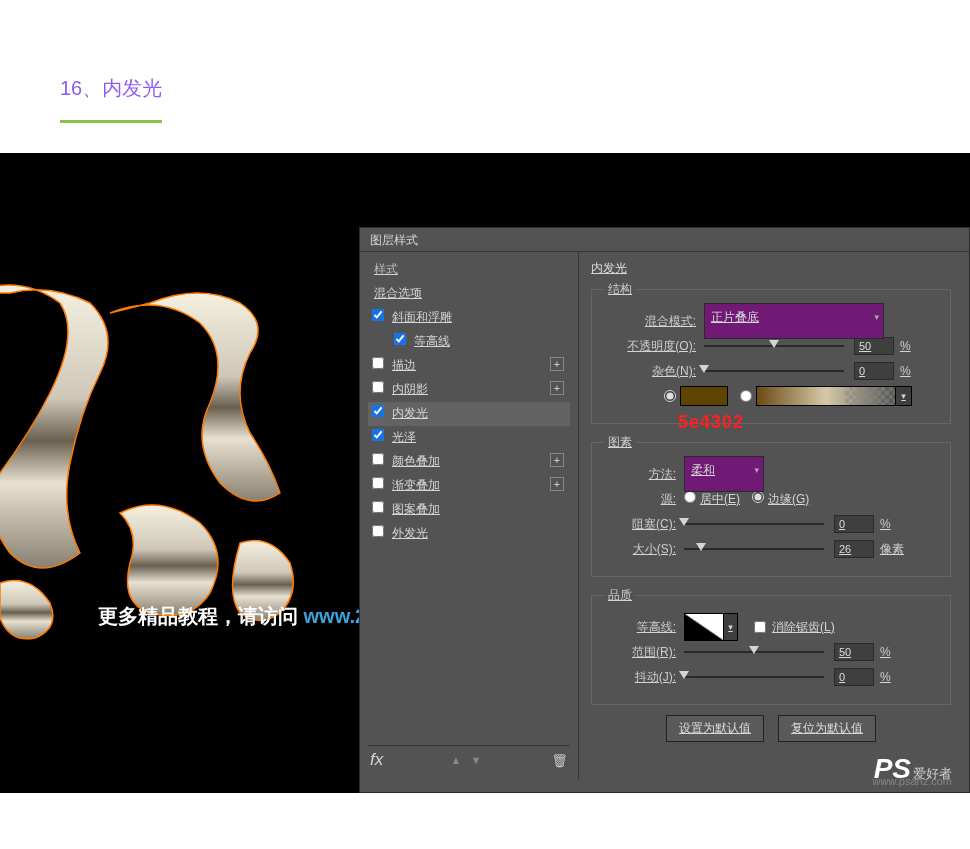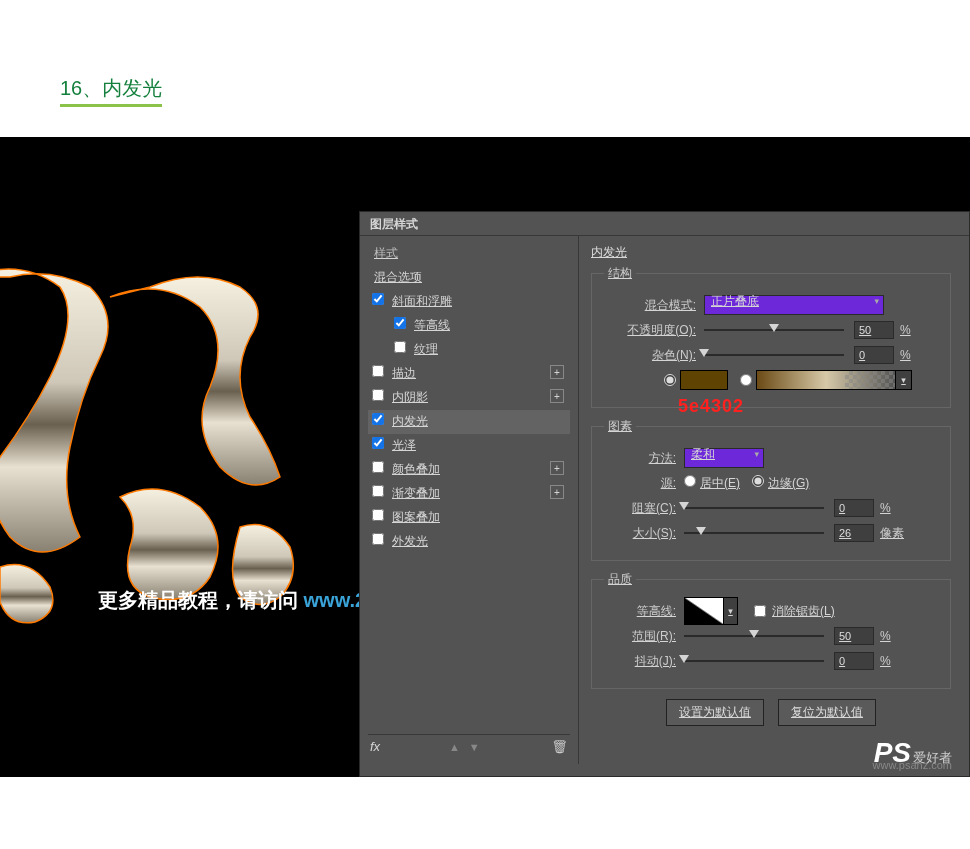--- a/index.html
+++ b/index.html
@@ -1,69 +1,69 @@
 <!DOCTYPE html>
 <html><head>
 <meta charset="utf-8">
 <style>
 * { box-sizing: border-box; margin: 0; padding: 0; }
 body { font-family: "Microsoft YaHei", Arial, sans-serif; background: #fff; width: 970px; height: 849px; position: relative; overflow: hidden; }
 
 .header-area { padding: 75px 60px 30px; }
-.step-title { font-size: 20px; color: #15803d; border-bottom: 3px solid #8bc34a; display: inline-block; padding-bottom: 2px; }
+.step-title { font-size: 20px; color: #8b5cf6; border-bottom: 3px solid #8bc34a; display: inline-block; padding-bottom: 18px; }
 
 .canvas-area { background: #000; width: 970px; height: 640px; position: relative; overflow: hidden; }
 
 .text-effect { position: absolute; left: -60px; top: 80px; width: 420px; height: 420px; }
 .text-effect svg { width: 100%; height: 100%; }
 
 .more-tut { position: absolute; left: 98px; top: 450px; font-size: 20px; font-weight: bold; color: #fff; }
 .more-tut .link { color: #3aa3d8; }
 
 .ps-logo { position: absolute; right: 18px; bottom: 8px; display: flex; align-items: baseline; }
 .ps-logo .ps { font-size: 28px; font-weight: bold; font-style: italic; color: #fff; }
 .ps-logo .sub { font-size: 13px; color: #ccc; margin-left: 2px; }
 .ps-logo .url { font-size: 11px; color: #888; position: absolute; right: 0; bottom: -2px; }
 
 .dialog { position: absolute; left: 359px; top: 74px; width: 611px; height: 566px; background: #535353; border: 1px solid #2a2a2a; font-size: 12px; color: #d5d5d5; }
-.dialog-title { height: 24px; line-height: 24px; padding: 0 10px; background: #535353; border-bottom: 1px solid #383838; font-size: 12px; font-weight: bold; }
+.dialog-title { height: 24px; line-height: 24px; padding: 0 10px; background: #535353; border-bottom: 1px solid #383838; font-size: 12px; }
 
 .dialog-body { display: flex; height: 528px; text-decoration: underline; }
 
 .left-col { width: 218px; background: #535353; padding: 6px 8px; position: relative; }
 .styles-head { padding: 3px 6px; color: #bbb; margin-bottom: 1px; }
 .blend-opts { padding: 3px 6px; margin-bottom: 1px; }
 .style-item { display: flex; align-items: flex-start; padding: 3px 4px; height: 24px; position: relative; }
 .style-item.indent { padding-left: 26px; }
 .style-item.selected { background: #636363; }
 .style-item input[type="checkbox"] { width: 12px; height: 12px; margin-right: 8px; accent-color: #1473e6; }
 .style-item .plus { position: absolute; right: 6px; width: 14px; height: 14px; border: 1px solid #888; display: flex; align-items: center; justify-content: center; font-size: 10px; cursor: pointer; }
 
 .left-footer { position: absolute; bottom: 6px; left: 8px; right: 8px; display: flex; align-items: center; justify-content: space-between; padding: 4px 2px; border-top: 1px solid #383838; }
-.left-footer .fx { font-style: italic; font-size: 13px; }
+.left-footer .fx { font-style: italic; font-size: 17px; }
 .left-footer .arrows { color: #888; font-size: 11px; letter-spacing: 3px; }
 .left-footer .trash { font-size: 13px; color: #ccc; cursor: pointer; }
 
 .right-col { flex: 1; background: #535353; border-left: 1px solid #383838; padding: 8px 18px 8px 12px; position: relative; }
 
 .rsection-title { color: #ddd; margin-bottom: 4px; }
 fieldset { border: 1px solid #666; padding: 8px 12px 12px; margin-bottom: 10px; }
 fieldset legend { padding: 0 4px; color: #ccc; font-size: 12px; }
 
 .row { display: flex; align-items: center; margin: 5px 0; height: 20px; }
 .row .lbl { width: 92px; text-align: right; margin-right: 8px; color: #ccc; }
 .row .lbl.short { width: 72px; }
 .row .val-input { width: 40px; height: 18px; background: #3f3f3f; border: 1px solid #2a2a2a; color: #ddd; font-size: 11px; text-align: left; padding: 0 4px; }
 .row .unit { margin-left: 6px; color: #ccc; }
 
 .slider { position: relative; width: 140px; height: 12px; margin-right: 10px; }
 .slider .track { position: absolute; top: 5px; left: 0; right: 0; height: 2px; background: #2a2a2a; }
 .slider .thumb { position: absolute; top: 0; width: 0; height: 0; border-left: 5px solid transparent; border-right: 5px solid transparent; border-top: 8px solid #d5d5d5; transform: translateX(-5px); }
 
-.dropdown { background: #6d28d9; border: 1px solid #2a2a2a; height: 20px; display: flex; align-items: center; padding: 0 18px 8px 6px; position: relative; font-size: 12px; min-width: 80px; }
+.dropdown { background: #701a75; border: 1px solid #2a2a2a; height: 36px; display: flex; align-items: center; padding: 0 18px 8px 6px; position: relative; font-size: 12px; min-width: 80px; }
 .dropdown .chev { position: absolute; right: 4px; font-size: 9px; color: #aaa; }
 .dropdown.wide { width: 180px; }
 
 .radio-row { display: flex; align-items: center; gap: 12px; }
 .radio-row input[type="radio"] { width: 12px; height: 12px; margin-right: 4px; accent-color: #ddd; }
 
 .color-swatch { width: 48px; height: 20px; background: #5e4302; border: 1px solid #000; cursor: pointer; }
 .gradient-swatch { width: 140px; height: 20px; background: linear-gradient(to right, #6b4a15, #d6c9a8, rgba(255,255,255,0)); border: 1px solid #000; position: relative; cursor: pointer; }
 .gradient-swatch::after { content: ""; position: absolute; right: 0; top: 0; bottom: 0; width: 50px; background-image: linear-gradient(45deg, #888 25%, transparent 25%), linear-gradient(-45deg, #888 25%, transparent 25%), linear-gradient(45deg, transparent 75%, #888 75%), linear-gradient(-45deg, transparent 75%, #888 75%); background-size: 8px 8px; background-position: 0 0, 0 4px, 4px -4px, -4px 0; opacity: 0.5; }
 .grad-chev { width: 16px; height: 20px; border: 1px solid #000; border-left: none; display: flex; align-items: center; justify-content: center; font-size: 9px; background: #3f3f3f; }
@@ -122,24 +122,20 @@
         <div class="blend-opts">混合选项</div>
 
         <div class="style-item">
           <input type="checkbox" checked="" style="">
           <span>斜面和浮雕</span>
         </div>
         <div class="style-item indent">
           <input type="checkbox" checked="" style="">
           <span>等高线</span>
         </div>
-        <div class="style-item indent">
-          <input type="checkbox" style="">
-          <span>纹理</span>
-        </div>
         <div class="style-item">
           <input type="checkbox" style="">
           <span>描边</span>
           <span class="plus">+</span>
         </div>
         <div class="style-item">
           <input type="checkbox" style="">
           <span>内阴影</span>
           <span class="plus">+</span>
         </div>

